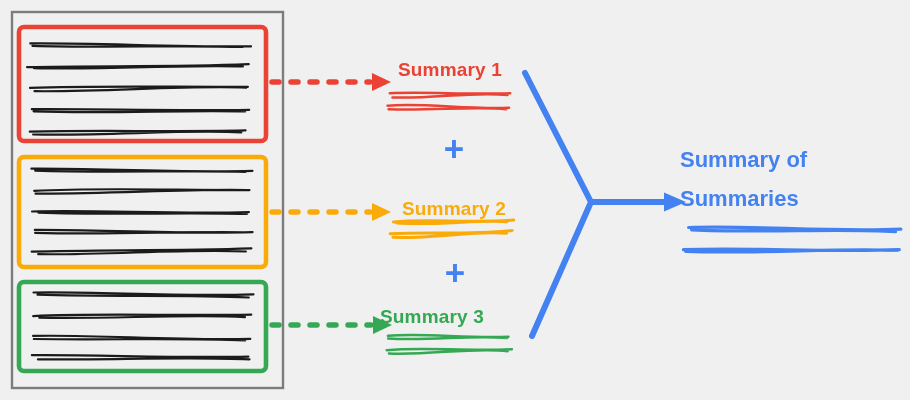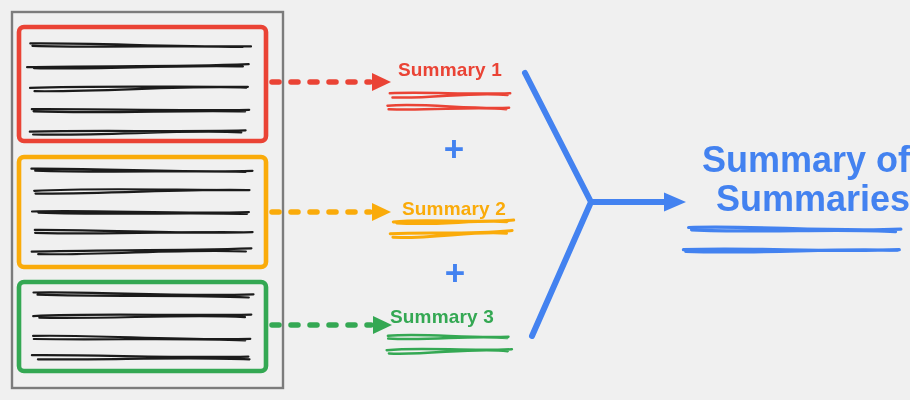--- a/index.html
+++ b/index.html
@@ -34,22 +34,22 @@
     position:absolute;text-align:center;font-weight:bold;
     font-size:19px;letter-spacing:0.2px;white-space:nowrap;
   }
   .c-red{color:var(--red);} .c-orange{color:var(--orange);}
   .c-green{color:var(--green);}
   .plus{
     position:absolute;width:34px;text-align:center;font-weight:bold;
     font-size:35px;line-height:34px;color:var(--blue);
   }
   .result{
-    position:absolute;left:680px;top:140px;width:230px;text-align:right;
-    font-weight:bold;font-size:36px;line-height:39px;color:var(--blue);
+    position:absolute;left:680px;top:140px;width:230px;text-align:left;
+    font-weight:bold;font-size:22px;line-height:39px;color:var(--blue);
     white-space:normal;
   }
 </style>
 </head>
 <body>
 
 <div class="stage">
 
   <svg width="910" height="400" viewBox="0 0 910 400">
 
@@ -116,19 +116,19 @@
     </g>
 
     <g>
       <path class="st-blue resline" d="M 688.6 227.5 C 751.5 224.9, 826.8 232.4, 900.9 229.2 M 691.5 229.8 C 762.3 233.1, 837.5 228.0, 895.5 231.6"></path>
       <path class="st-blue resline" d="M 683.4 249.7 C 749.4 247.2, 825.7 252.4, 899.3 249.7 M 685.7 251.3 C 760.3 254.1, 836.6 247.7, 897.5 250.4"></path>
     </g>
   </svg>
 
   <div class="label c-red" style="left:386px;top:59px;width:128px;">Summary 1</div>
   <div class="label c-orange" style="left:390px;top:190px;width:128px;margin-top:8px;">Summary 2</div>
-  <div class="label c-green" style="left:378px;top:306px;width:128px;">Summary 3</div>
+  <div class="label c-green" style="left:368px;top:306px;width:128px;">Summary 3</div>
 
   <div class="plus" style="left:437px;top:132px;">+</div>
   <div class="plus" style="left:438px;top:256px;">+</div>
 
   <div class="result">Summary of Summaries</div>
 </div>
 
 </body></html>

